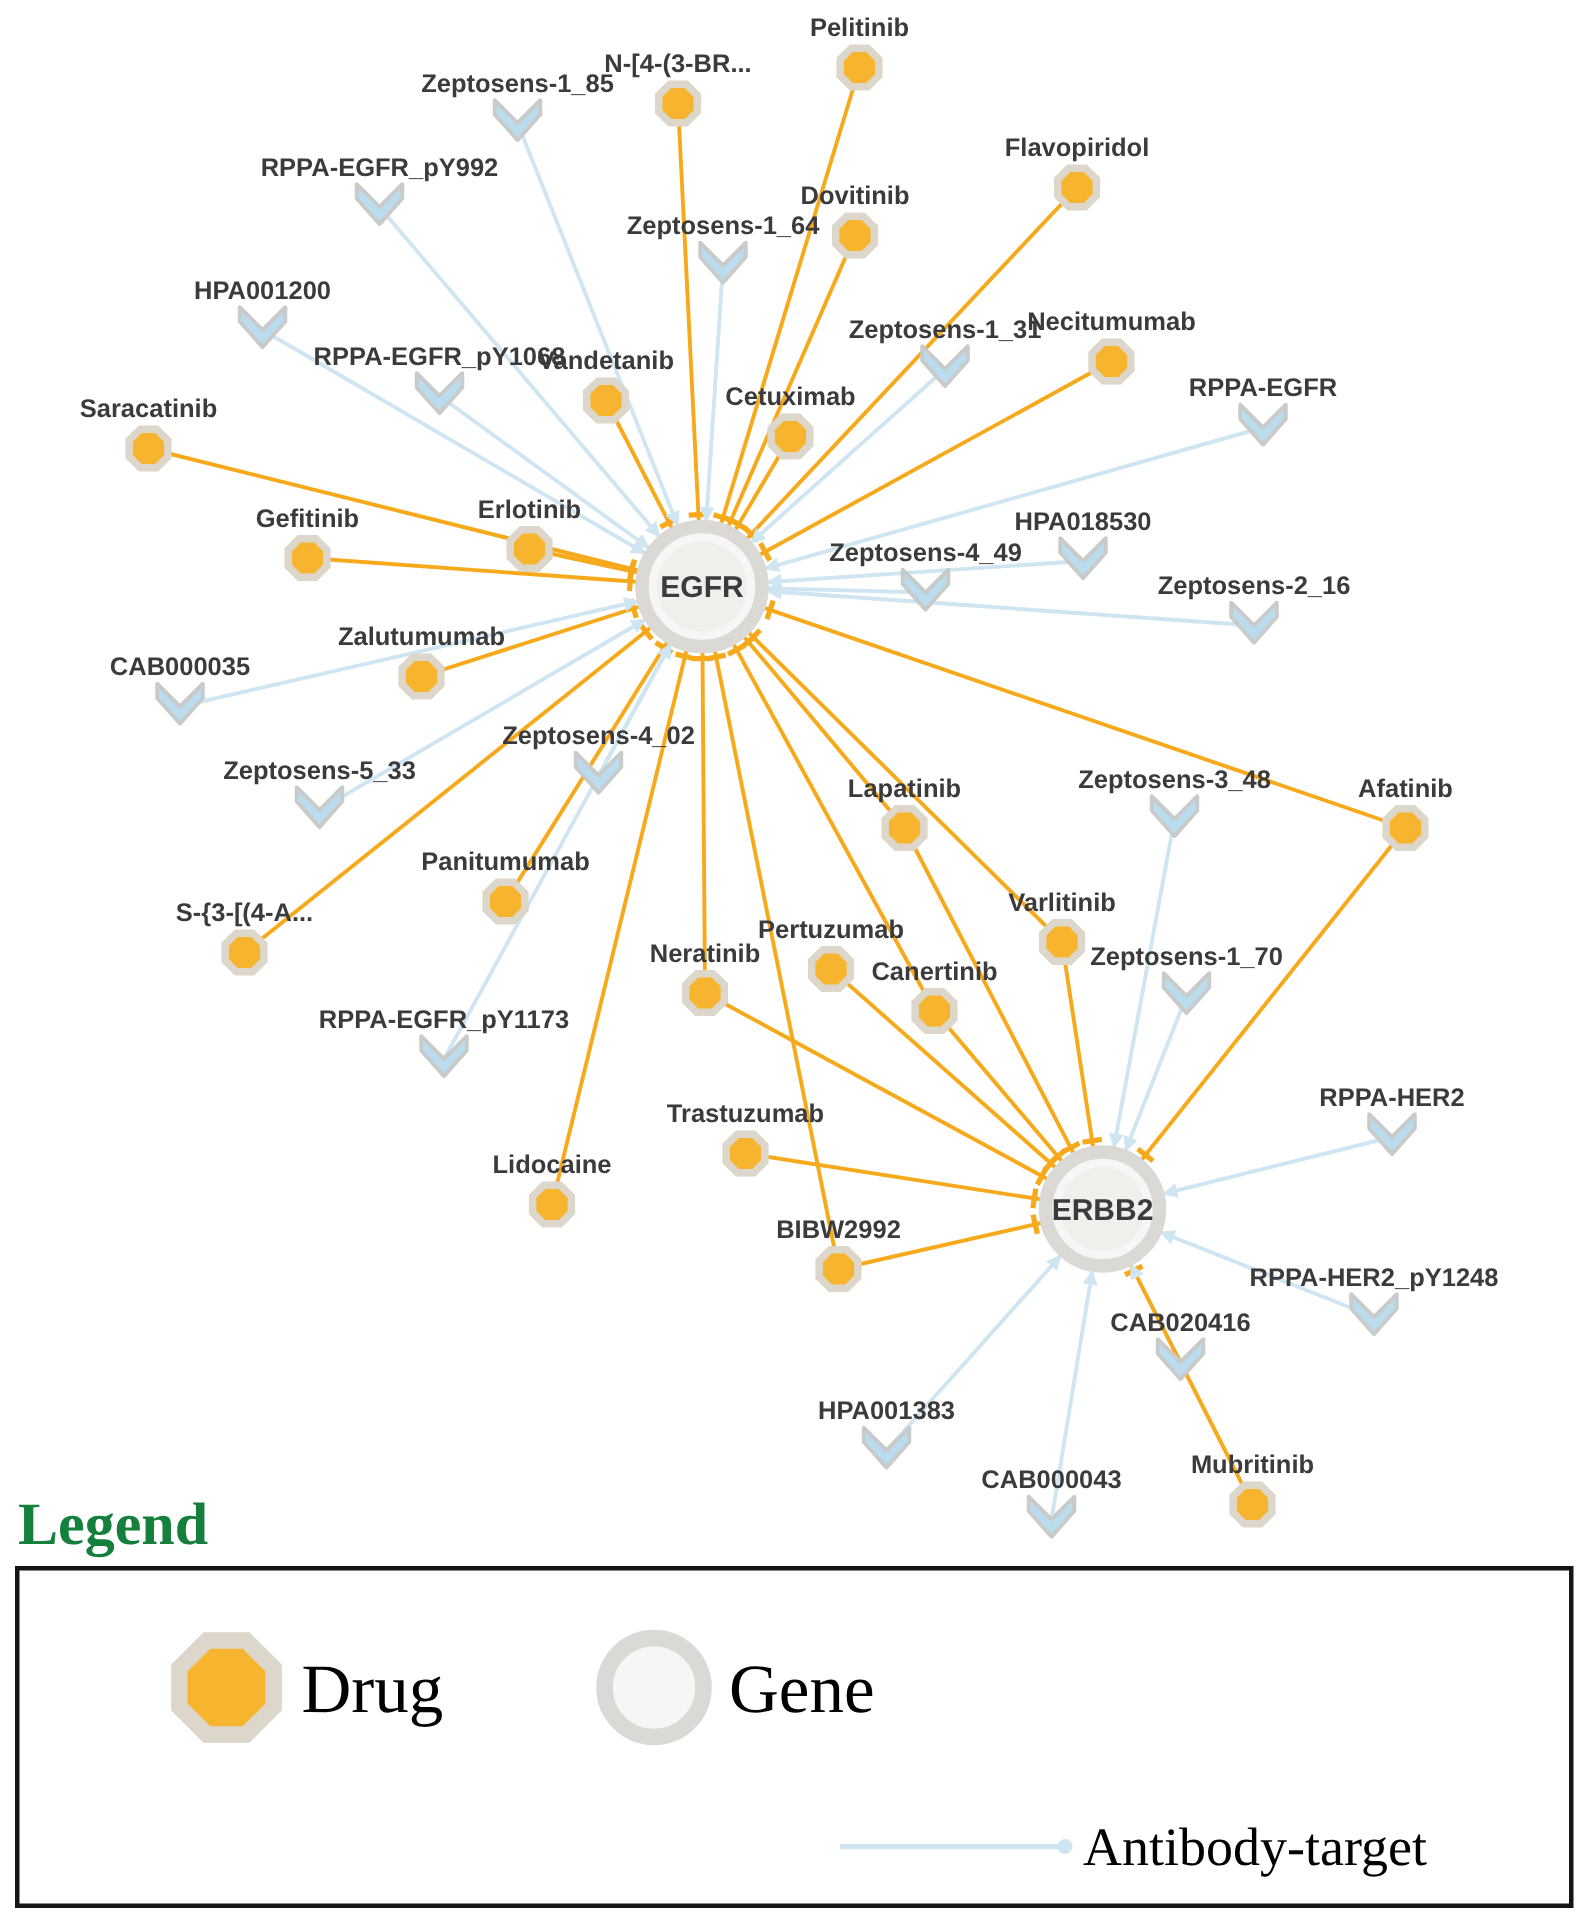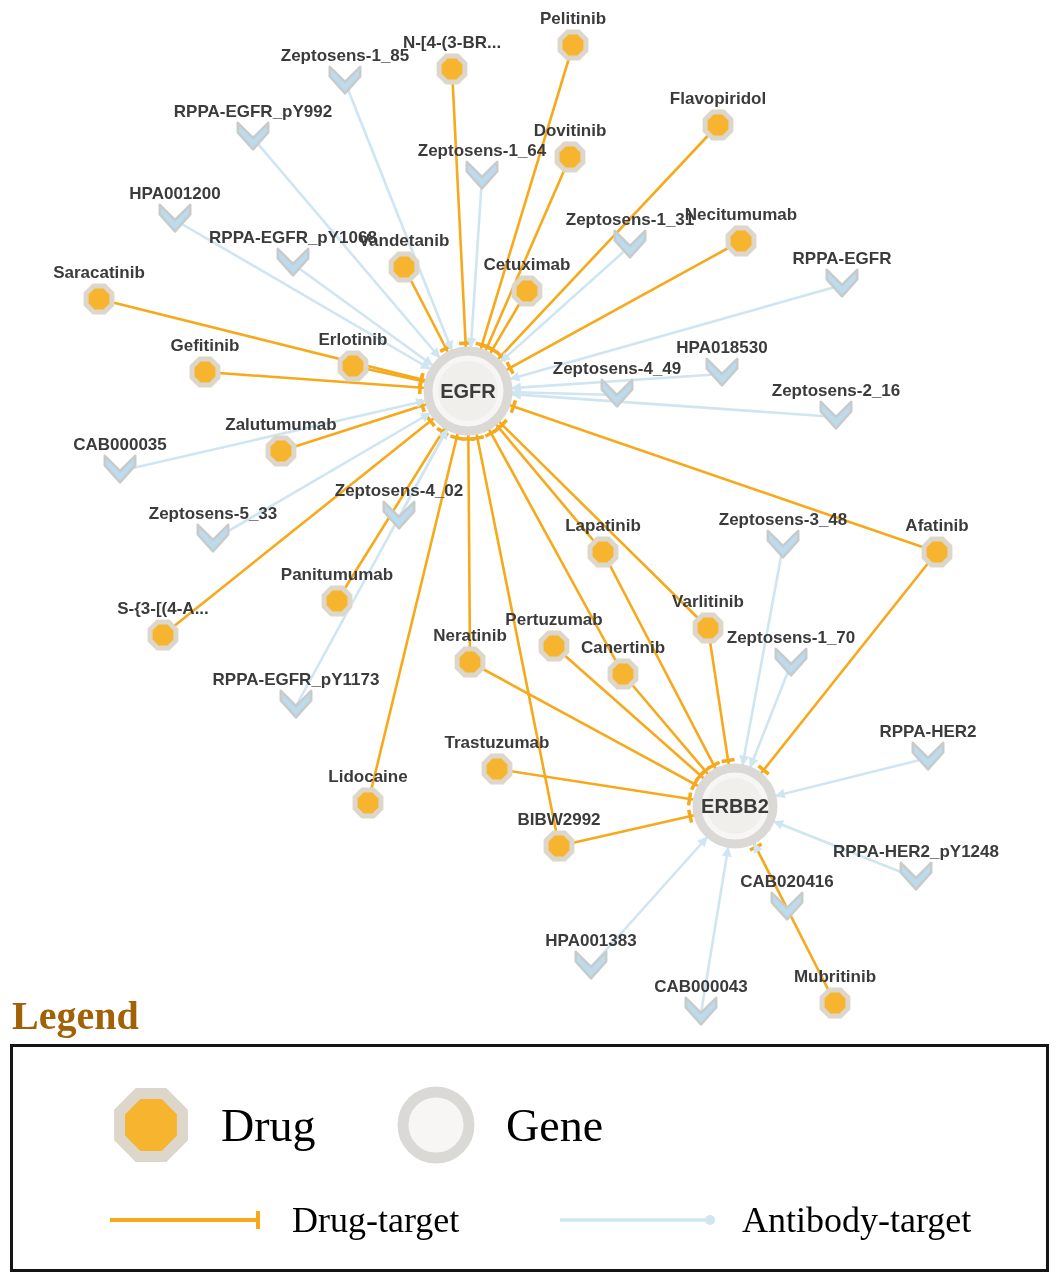--- a/index.html
+++ b/index.html
@@ -4,31 +4,31 @@
 <style>
   html,body{margin:0;padding:0;background:#fff;}
   .figure{position:relative;width:1059px;height:1280px;background:#fff;overflow:hidden;
           font-family:"Liberation Sans",sans-serif;}
   #network{position:absolute;left:0;top:0;}
   .node-label{font-family:"Liberation Sans",sans-serif;font-weight:bold;font-size:17px;
               fill:var(--label-color);text-anchor:middle;}
   .gene-label{font-family:"Liberation Sans",sans-serif;font-weight:bold;font-size:20px;
               fill:var(--label-color);text-anchor:middle;}
   .legend-title{position:absolute;left:12px;top:992px;font-family:"Liberation Serif",serif;
-                font-weight:bold;font-size:40px;color:#a16207;}
+                font-weight:bold;font-size:40px;color:#15803d;}
   .legend-box{position:absolute;left:10px;top:1044px;width:1033px;height:222px;
               border:3px solid #151515;background:#fff;}
-  .lg-item{position:absolute;display:flex;align-items:center;gap:20px;}
+  .lg-item{position:absolute;display:flex;align-items:center;}
   .lg-label{font-family:"Liberation Serif",serif;font-size:46px;color:#000;}
   .lg-edge-label{font-family:"Liberation Serif",serif;font-size:36px;color:#000;}
   .lg-drug{left:88px;top:28px;}
   .lg-gene{left:373px;top:28px;}
   .lg-antibody{left:668px;top:28px;}
   .lg-edge-drug{left:95px;top:152px;}
-  .lg-edge-antibody{left:545px;top:152px;align-items:center;}
+  .lg-edge-antibody{left:545px;top:163px;align-items:center;}
   .shape-drug{fill:var(--drug-fill);stroke:var(--drug-stroke);stroke-width:11;}
   .shape-gene{fill:var(--gene-fill);stroke:var(--gene-stroke);stroke-width:11;}
   .shape-antibody{fill:var(--antibody-fill);stroke:var(--antibody-stroke);stroke-width:4;stroke-linejoin:round;}
   .edge-drug-line{stroke:var(--edge-drug);stroke-width:4;}
   .edge-drug-cap{stroke:var(--edge-drug);stroke-width:4;}
   .edge-ab-line{stroke:var(--edge-antibody);stroke-width:3.5;}
   .edge-ab-dot{fill:var(--edge-antibody);}
 </style>
 </head>
 <body>
@@ -252,27 +252,20 @@
     </div>
 
     <div class="lg-item lg-gene">
       <svg width="100" height="100" viewBox="0 0 100 100">
         <circle class="shape-gene" cx="50" cy="50" r="33"></circle>
       </svg>
       <span class="lg-label">Gene</span>
     </div>
 
 
-    <div class="lg-item lg-edge-drug">
-      <svg width="164" height="28" viewBox="0 0 164 28">
-        <line class="edge-drug-line" x1="2" y1="14" x2="150" y2="14"></line>
-        <line class="edge-drug-cap" x1="150" y1="5" x2="150" y2="23"></line>
-      </svg>
-      <span class="lg-edge-label">Drug-target</span>
-    </div>
 
     <div class="lg-item lg-edge-antibody">
       <svg width="164" height="28" viewBox="0 0 164 28">
         <line class="edge-ab-line" x1="2" y1="14" x2="148" y2="14"></line>
         <circle class="edge-ab-dot" cx="152" cy="14" r="5"></circle>
       </svg>
       <span class="lg-edge-label">Antibody-target</span>
     </div>
 
   </div>

